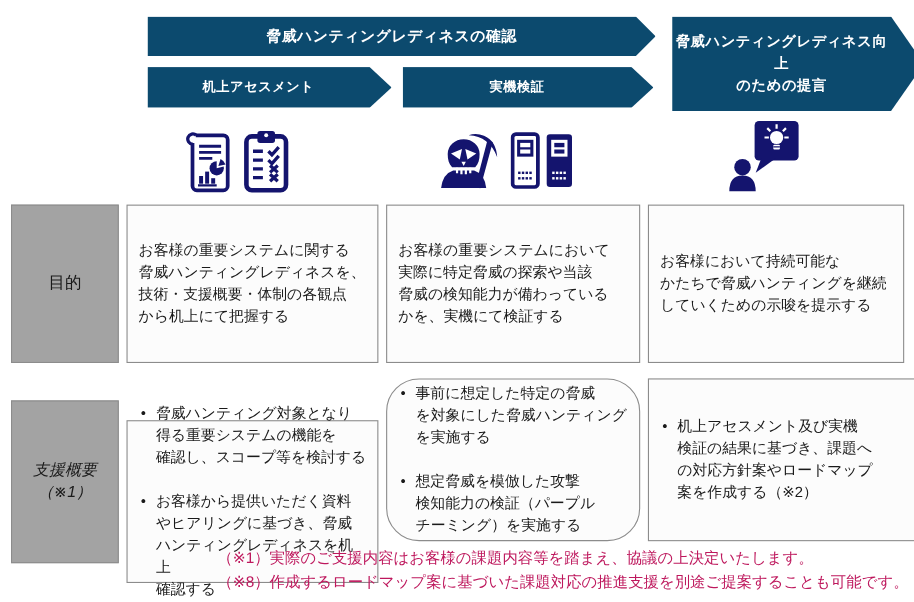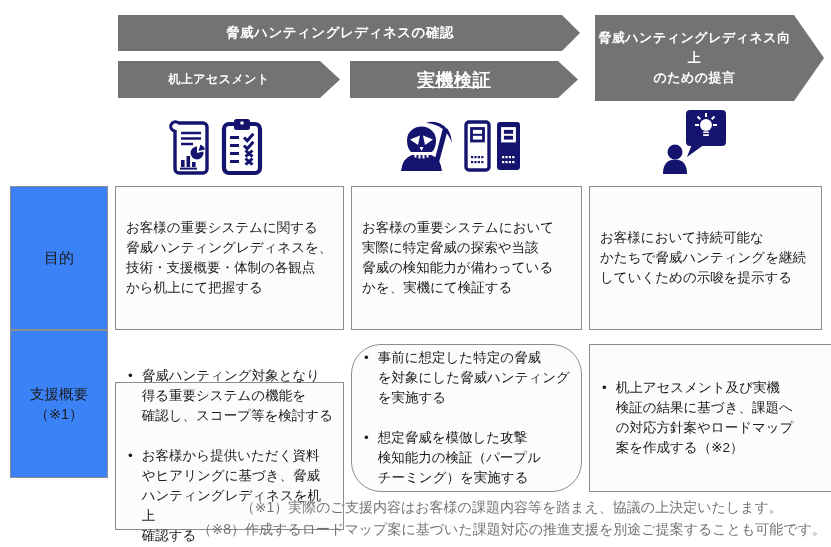--- a/index.html
+++ b/index.html
@@ -3,57 +3,57 @@
 <meta charset="utf-8">
 <style>
   html,body{margin:0;padding:0;background:#fff;}
   .stage{
     position:relative;width:831px;height:547px;background:#ffffff;
     font-family:"Liberation Sans","DejaVu Sans",sans-serif;overflow:hidden;
     color:#1a1a1a;
   }
   
   .arrow{
-    position:absolute;background:#737373;color:#fff;font-weight:bold;
+    position:absolute;background:#0c4a6e;color:#fff;font-weight:bold;
     display:flex;align-items:center;justify-content:center;text-align:center;
     clip-path:polygon(0 0,calc(100% - var(--tip,18px)) 0,100% 50%,calc(100% - var(--tip,18px)) 100%,0 100%);
-    padding-right:var(--tip,18px);box-sizing:border-box;letter-spacing:.5px;
+    padding-right:var(--tip,18px);box-sizing:border-box;letter-spacing:.5px;margin-left:16px;
   }
   #arrow-top{left:118px;top:15px;width:462px;height:36px;--tip:18px;font-size:13.5px;}
   #arrow-s1{left:118px;top:61px;width:222px;height:37px;--tip:20px;font-size:12px;}
-  #arrow-s2{left:350px;top:61px;width:228px;height:37px;--tip:20px;font-size:18px;text-decoration:underline;}
+  #arrow-s2{left:350px;top:61px;width:228px;height:37px;--tip:20px;font-size:12px;}
   #arrow-r{left:595px;top:15px;width:229px;height:86px;--tip:30px;font-size:13px;
            white-space:pre-line;line-height:1.55;}
   
   .icons{position:absolute;display:flex;align-items:flex-end;gap:10px;}
   #icons1{left:167px;top:118px;}
   #icons2{left:400px;top:120px;}
   #icons3{left:662px;top:110px;}
   
   .cell{
     position:absolute;background:#fcfcfc;border:1px solid #8c8c8c;box-sizing:border-box;
     font-size:13.5px;line-height:20px;display:flex;align-items:center;
     padding:6px 10px;white-space:pre-line;
   }
-  .rowlabel{background:#3b82f6;justify-content:center;text-align:center;font-size:15px;}
+  .rowlabel{background:#a3a3a3;justify-content:center;text-align:center;font-size:15px;}
   #r1-label{left:10px;top:186px;width:98px;height:144px;}
   #r1c1{left:115px;top:186px;width:229px;height:144px;}
   #r1c2{left:351px;top:186px;width:231px;height:144px;}
   #r1c3{left:589px;top:186px;width:233px;height:144px;}
-  #r2-label{left:10px;top:330px;width:98px;height:148px;font-size:14.5px;}
+  #r2-label{left:10px;top:364px;width:98px;height:148px;font-size:14.5px;font-style:italic;}
   #r2c1{left:115px;top:334px;width:229px;height:148px;margin-top:48px;}
   #r2c2{left:351px;top:344px;width:231px;height:148px;border-radius:30px;}
   #r2c3{left:589px;top:344px;width:265px;height:148px;}
   .bullets{list-style:none;margin:0;padding:0 0 0 2px;}
   .bullets li{display:flex;gap:9px;}
   .bullets li::before{content:"\2022";flex:0 0 auto;}
   .bullets li span{white-space:pre-line;}
   
-  .notes{position:absolute;right:5px;top:497px;text-align:center;font-size:14px;
-         line-height:21.5px;color:#737373;}
+  .notes{position:absolute;right:5px;top:497px;text-align:left;font-size:14px;
+         line-height:21.5px;color:#be185d;}
 </style>
 </head>
 <body>
 
 <div class="stage">
 
   <div class="arrow" id="arrow-top">脅威ハンティングレディネスの確認</div>
   <div class="arrow" id="arrow-s1">机上アセスメント</div>
   <div class="arrow" id="arrow-s2">実機検証</div>
   <div class="arrow" id="arrow-r">脅威ハンティングレディネス向上

